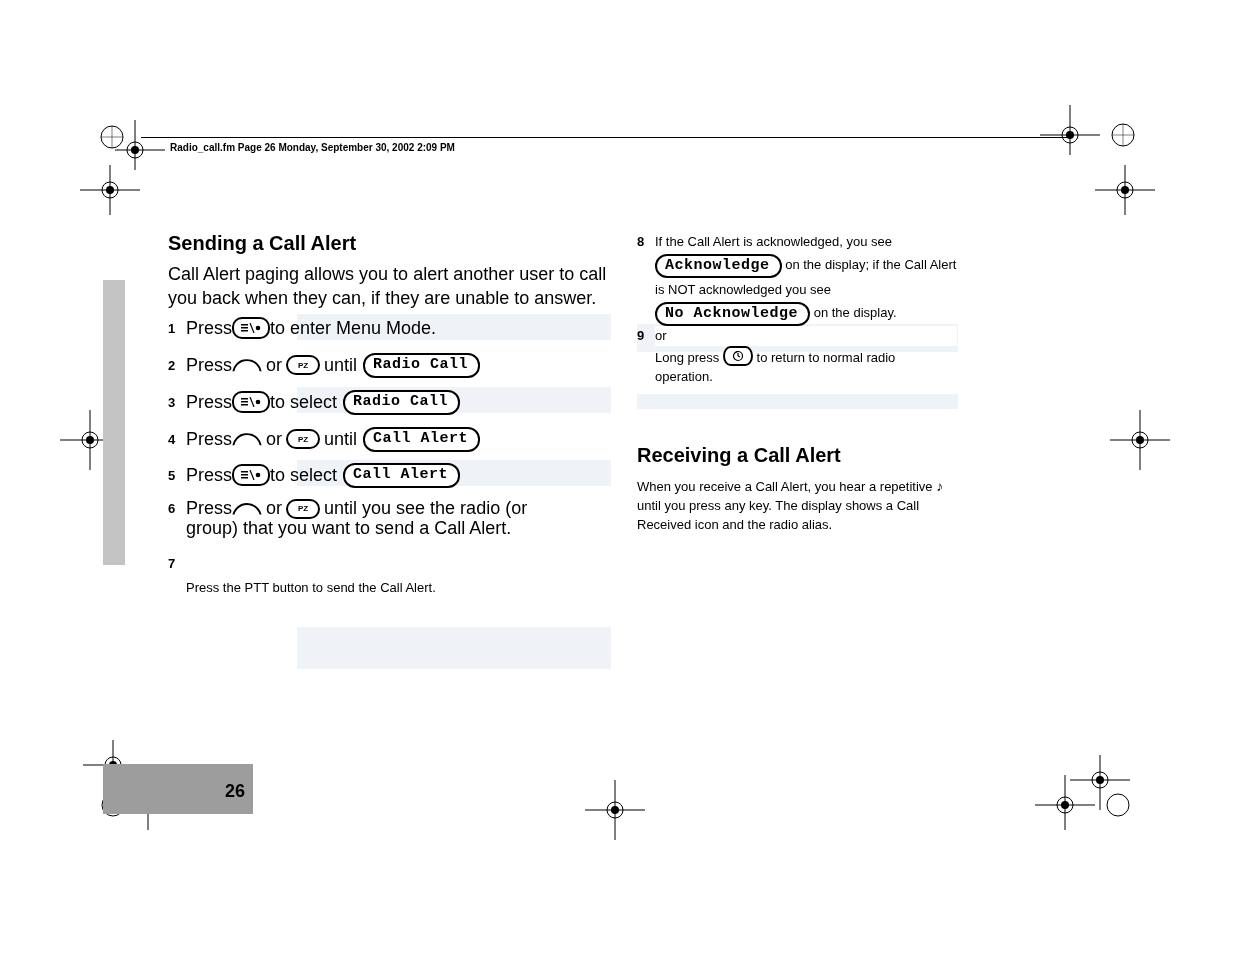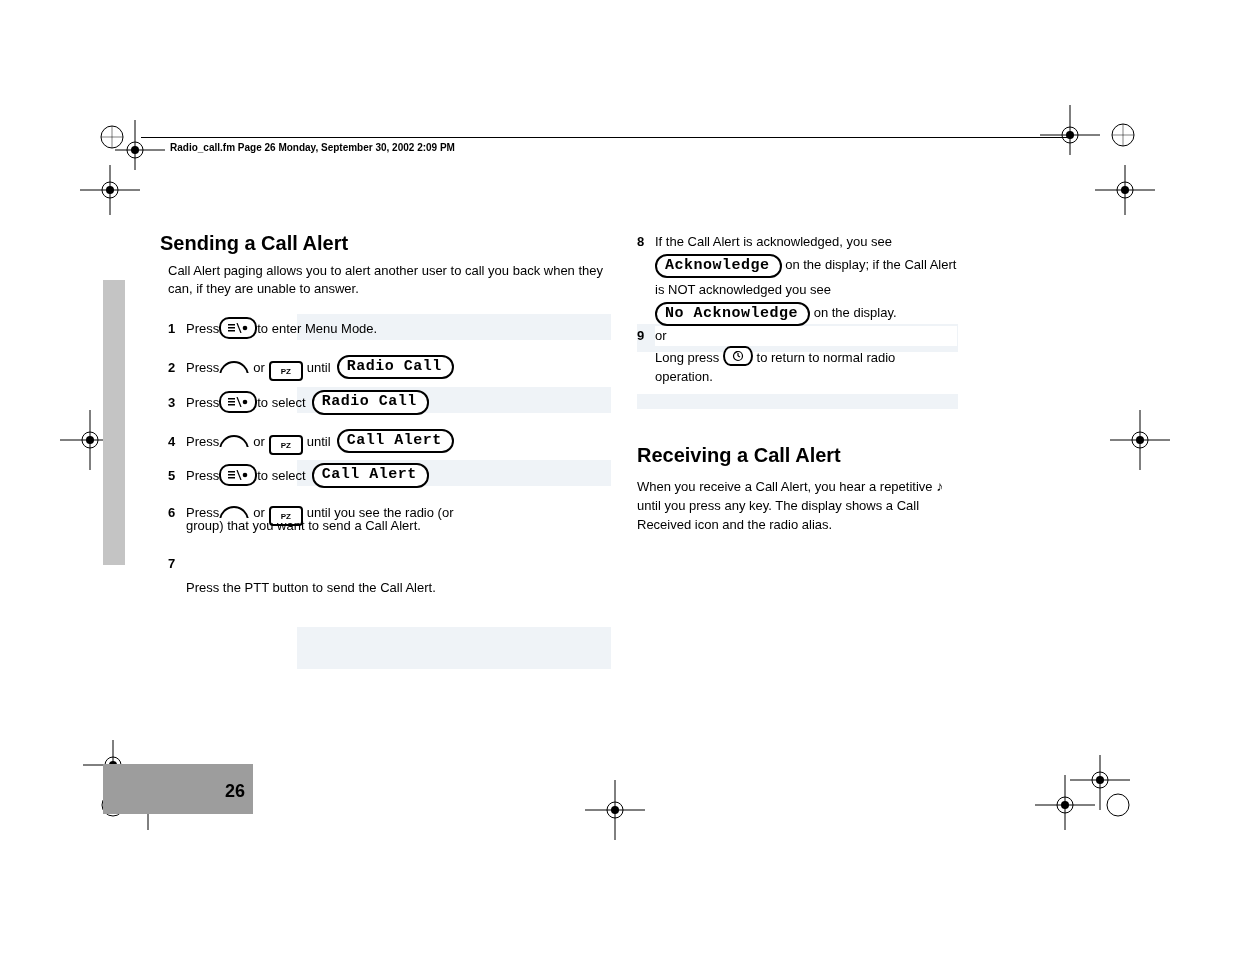--- a/index.html
+++ b/index.html
@@ -30,21 +30,21 @@
     position: absolute;
     display: flex;
     align-items: center;
   }
   .num {
     font-weight: bold;
     font-size: 13px;
     width: 18px;
   }
   .txt {
-    font-size: 13px;
+    font-size: 18px;
   }
   .pill {
     display: inline-block;
     border: 2px solid #000;
     border-radius: 12px;
     padding: 2px 10px 2px 8px;
     font-family: "Courier New", monospace;
     font-size: 15px;
     font-weight: bold;
     background: #fff;
@@ -100,24 +100,23 @@
     position: absolute;
     left: 0; top: 2px;
     width: 30px; height: 30px;
     border: 2.5px solid #000;
     border-radius: 50%;
     clip-path: inset(0 0 60% 0);
     box-sizing: border-box;
   }
   .pz-btn {
     width: 30px; height: 16px;
-    border-radius: 4px;
+    border-radius: 10px;
     font-size: 8px;
     font-weight: bold;
-    margin-top: 8px;
   }
   .clock-btn {
     width: 26px; height: 16px;
     border-radius: 50%/100%;
   }
   .clock-btn svg { width: 12px; height: 12px; }
   .note-icon { font-size: 14px; }
   .reg-mark {
     position: absolute;
   }
@@ -227,21 +226,21 @@
 <div class="page-num" style="left:225px; top:781px;" data-name="page-number">26</div>
 
 <div class="shade" style="left:297px; top:314px; width:314px; height:26px;" data-name="shade-row-1"></div>
 <div class="shade" style="left:297px; top:387px; width:314px; height:26px;" data-name="shade-row-3"></div>
 <div class="shade" style="left:297px; top:460px; width:314px; height:26px;" data-name="shade-row-5"></div>
 <div class="shade" style="left:297px; top:627px; width:314px; height:42px;" data-name="shade-row-7b"></div>
 
 <div class="shade" style="left:637px; top:324px; width:321px; height:28px;" data-name="shade-row-r9"></div>
 <div class="shade" style="left:637px; top:394px; width:321px; height:15px;" data-name="shade-row-r9b"></div>
 
-<div class="heading" style="left:160px; top:232px;" data-name="heading-send-call-alert">Sending a Call Alert</div>
+<div class="heading" style="left:168px; top:232px;" data-name="heading-send-call-alert">Sending a Call Alert</div>
 
 <div class="txt" style="position:absolute; left:168px; top:262px; width:440px; line-height:1.35;" data-name="send-alert-intro">Call Alert paging allows you to alert another user to call you back when they can, if they are unable to answer.</div>
 
 <div class="step-row" style="left:168px; top:317px;" data-name="step-1">
   <span class="num" data-name="step-num">1</span>
   <span class="txt" data-name="step-1-text-a">Press </span>
   <span class="btn-oval menu-btn" data-name="menu-button-icon">
     <svg viewBox="0 0 22 10">
         <rect x="1" y="1" width="7" height="1.5" fill="#000"></rect>
         <rect x="1" y="4" width="7" height="1.5" fill="#000"></rect>

